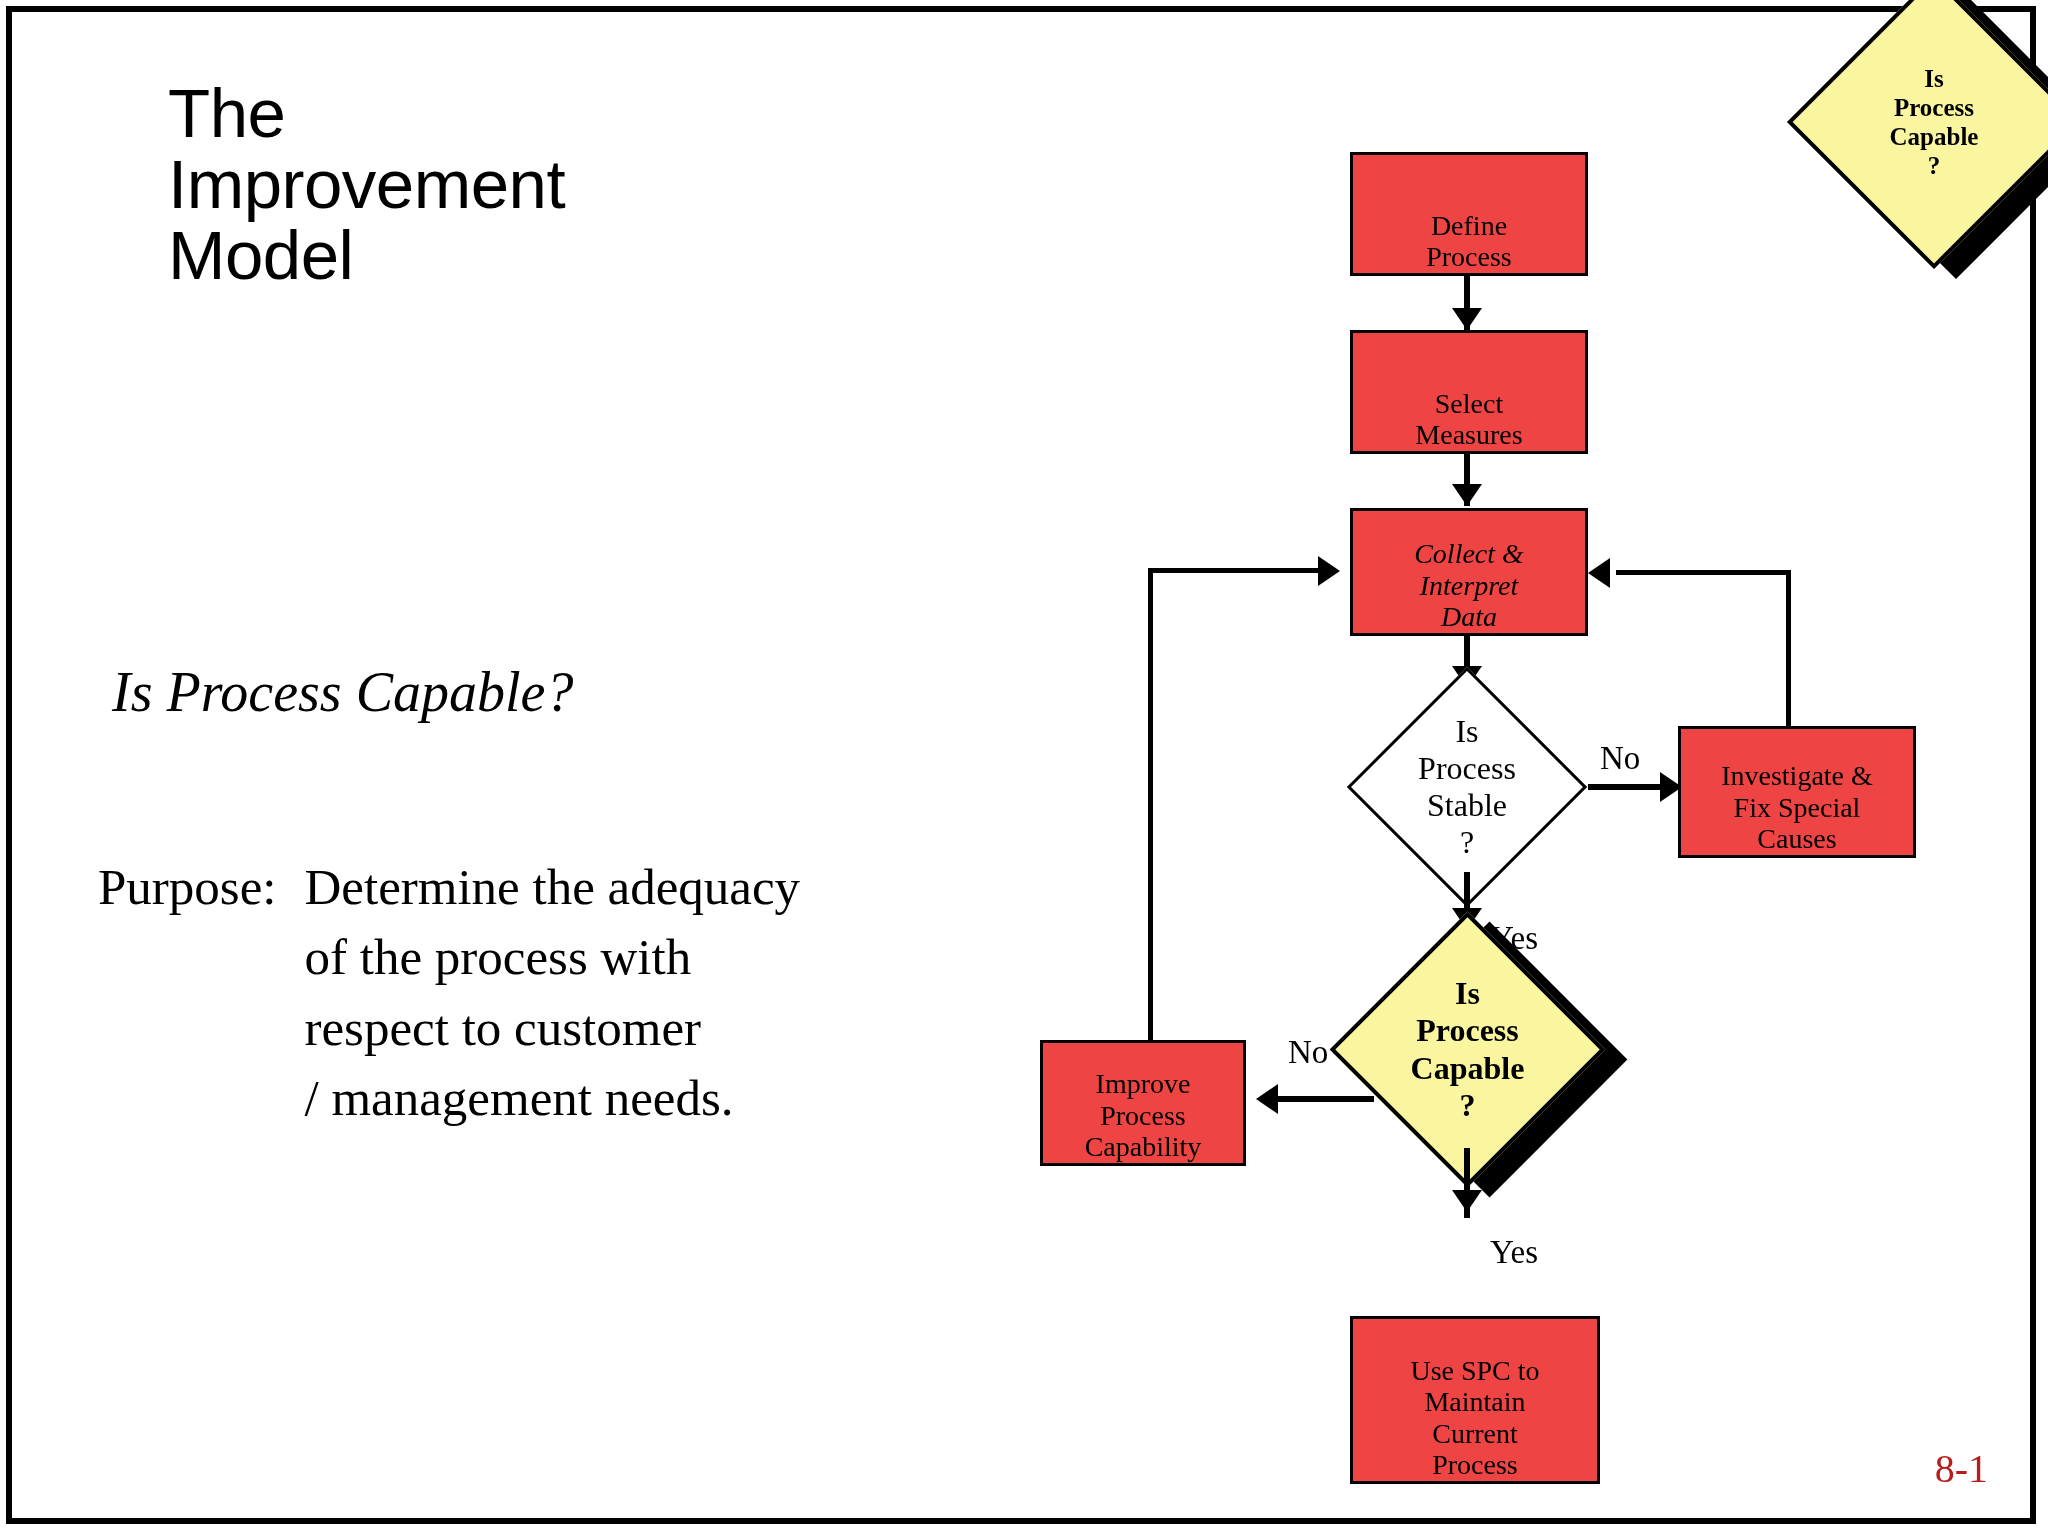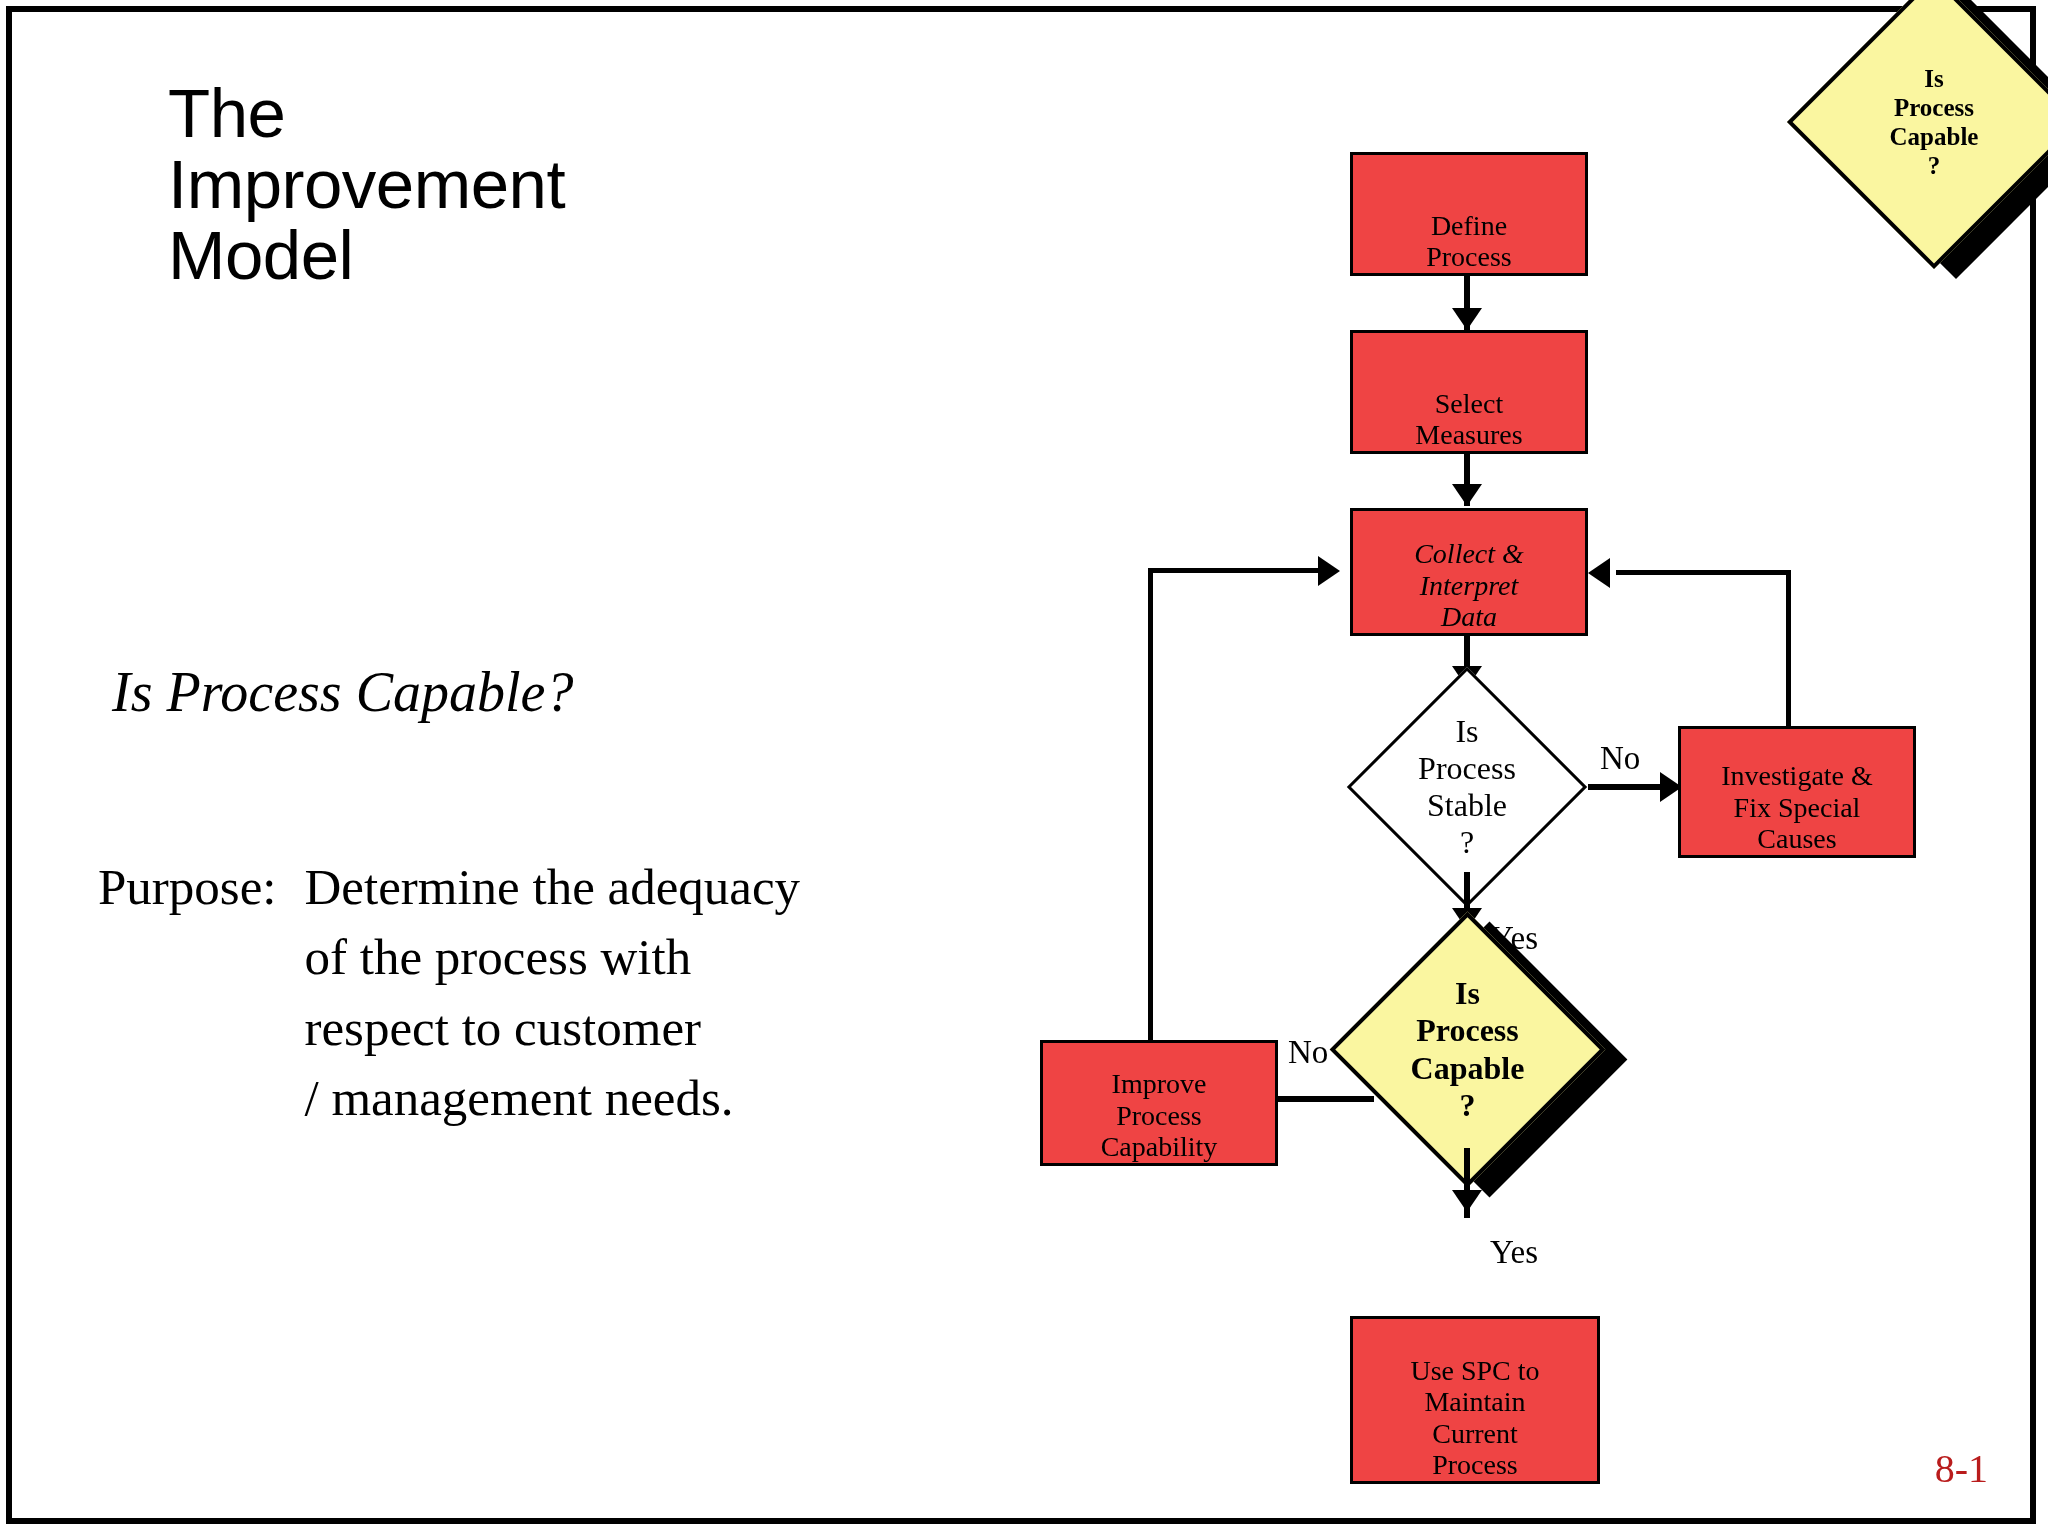--- a/index.html
+++ b/index.html
@@ -291,21 +291,21 @@
         <span>Process</span>
         <span>Capable</span>
         <span>?</span>
       </div>
     </div>
 
     <div class="hline" style="left:1275px; top:1096px; width:99px; height:6px;"></div>
     <div class="arrow left" style="left:1256px; top:1084px;"></div>
     <div class="edge-label" style="left:1288px; top:1034px;">No</div>
 
-    <div class="node box" style="left:1040px; top:1040px; width:238px; height:126px;">
+    <div class="node box" style="left:1040px; top:1040px; width:206px; height:126px;">
       <span>
         <span class="nlabel">Improve</span>
         <span class="nlabel">Process</span>
         <span class="nlabel">Capability</span>
       </span>
     </div>
 
     <div class="vline" style="left:1148px; top:568px; width:5px; height:474px;"></div>
     <div class="hline" style="left:1148px; top:568px; width:176px; height:5px;"></div>
     <div class="arrow right" style="left:1318px; top:556px;"></div>

